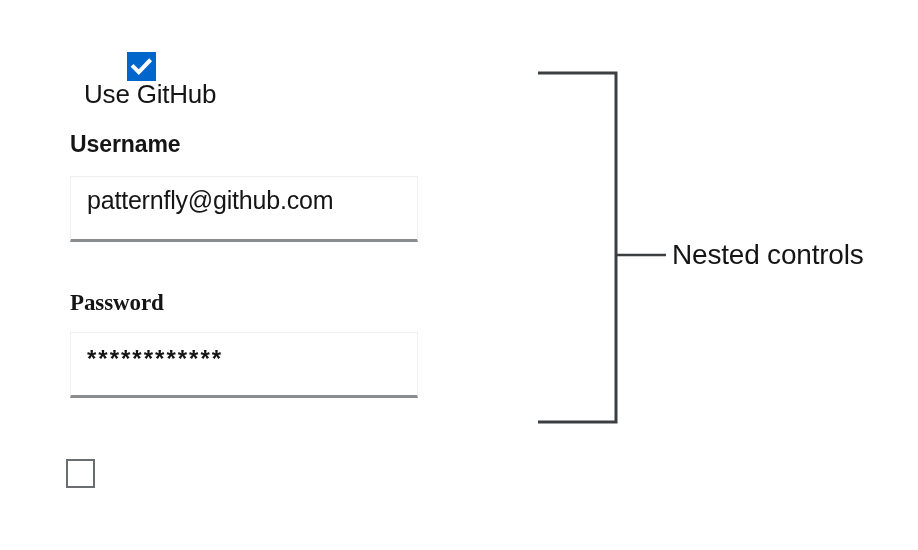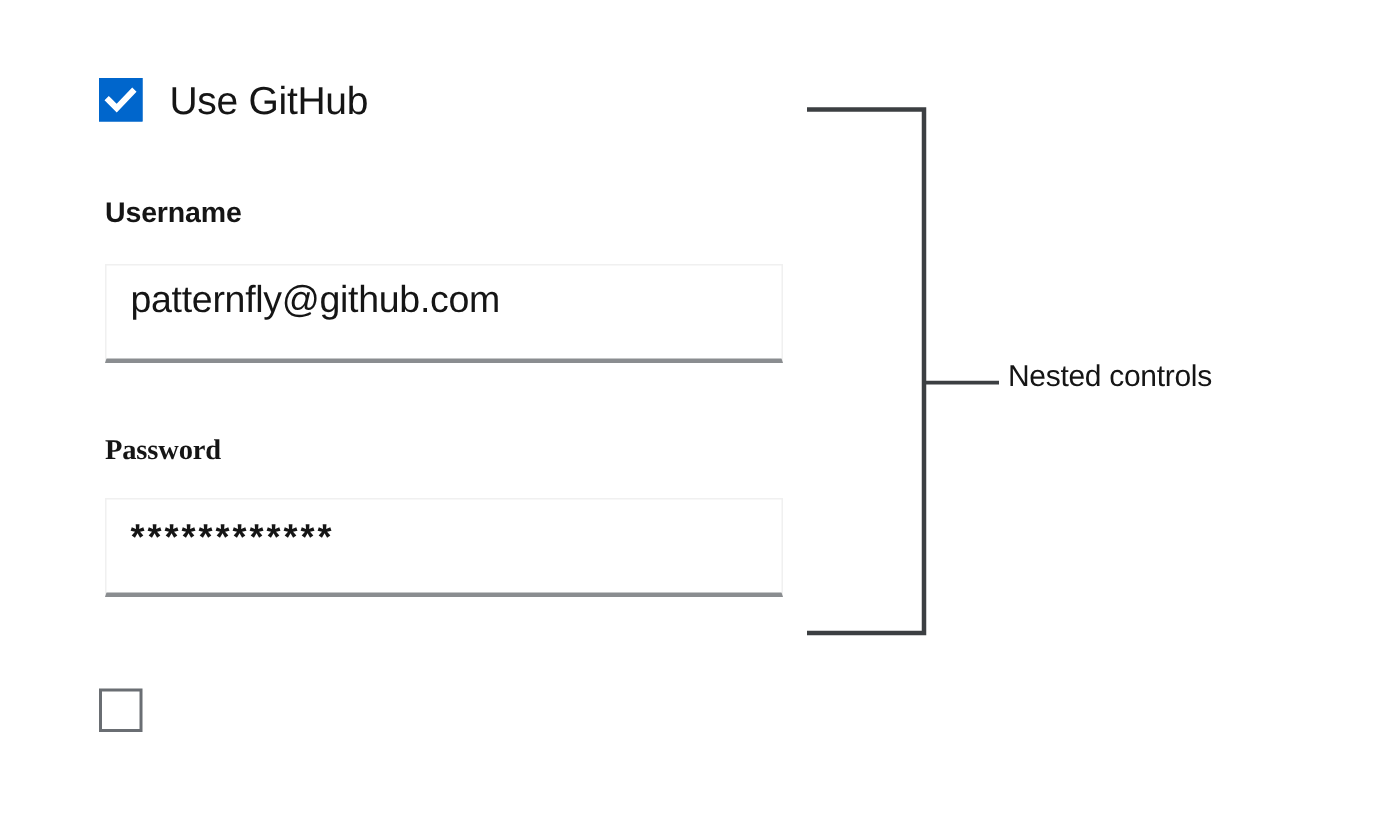--- a/index.html
+++ b/index.html
@@ -22,21 +22,21 @@
     inset: 0;
   }
 
   
   .cb-row {
     position: absolute;
     display: flex;
     align-items: center;
   }
 
-  #row-use-github { left: 66px; top: 52px; }
+  #row-use-github { left: 66px; top: 52px; flex-direction: column; }
   #row-configure  { left: 66px; top: 459px; }
 
   .cb-box {
     width: 29px;
     height: 29px;
     flex: 0 0 29px;
     box-sizing: border-box;
     position: relative;
   }
   .cb-box.checked {
@@ -56,34 +56,34 @@
     line-height: 1;
     letter-spacing: -0.2px;
     color: #151515;
     white-space: nowrap;
   }
 
   
   .field-label {
     position: absolute;
     left: 70px;
-    font-size: 19px;
+    font-size: 23px;
     font-weight: 700;
     line-height: 1;
     letter-spacing: -0.1px;
     color: #151515;
     white-space: nowrap;
   }
   #label-username { top: 133px; }
   #label-password { top: 291px; font-family: Liberation Serif, serif; }
 
   .field-input {
     position: absolute;
     left: 70px;
-    width: 452px;
+    width: 348px;
     height: 66px;
     box-sizing: border-box;
     background: #ffffff;
     border: 1px solid #f0f0f0;
     border-bottom: 3px solid #8a8d90;
     display: flex;
     align-items: center;
     padding: 0 0 16px 16px;
   }
   #input-username { top: 176px; }
@@ -111,21 +111,21 @@
     top: 0;
     width: 918px;
     height: 550px;
     pointer-events: none;
   }
 
   .annot-label {
     position: absolute;
     left: 672px;
     top: 241px;
-    font-size: 20px;
+    font-size: 28px;
     font-weight: 400;
     letter-spacing: -0.2px;
     line-height: 1;
     color: #151515;
     white-space: nowrap;
   }
 </style>
 </head>
 <body>
 

